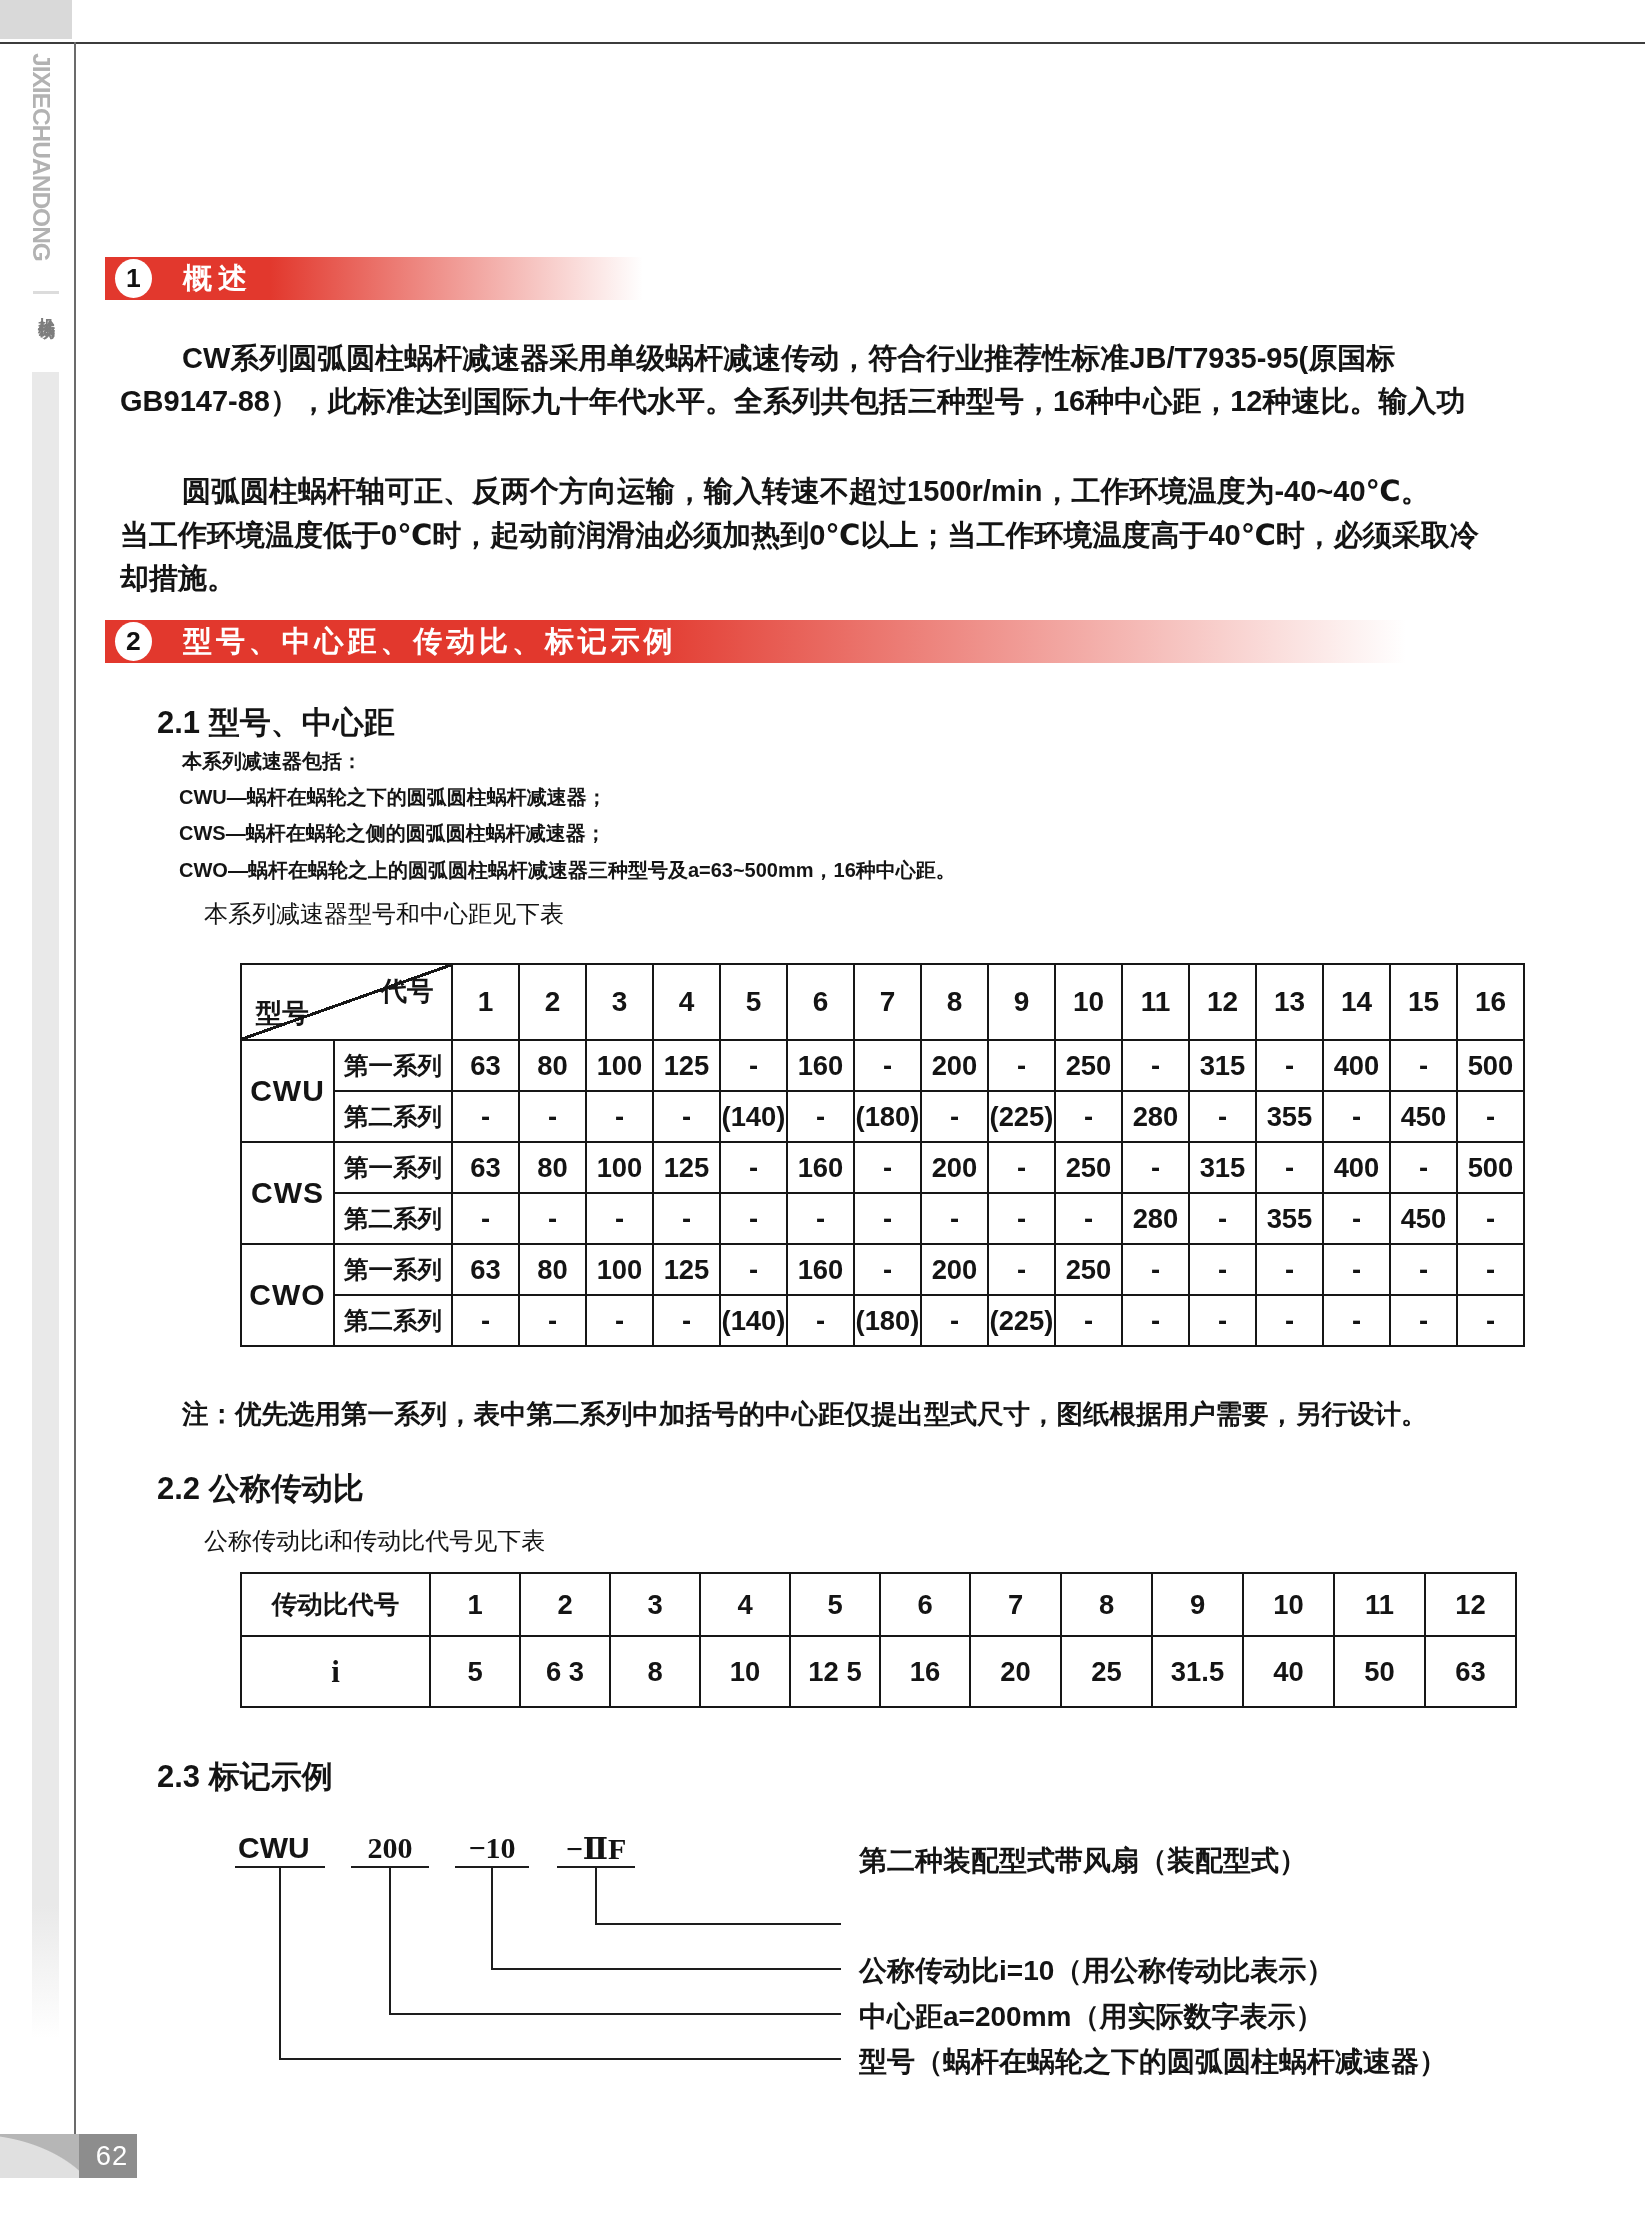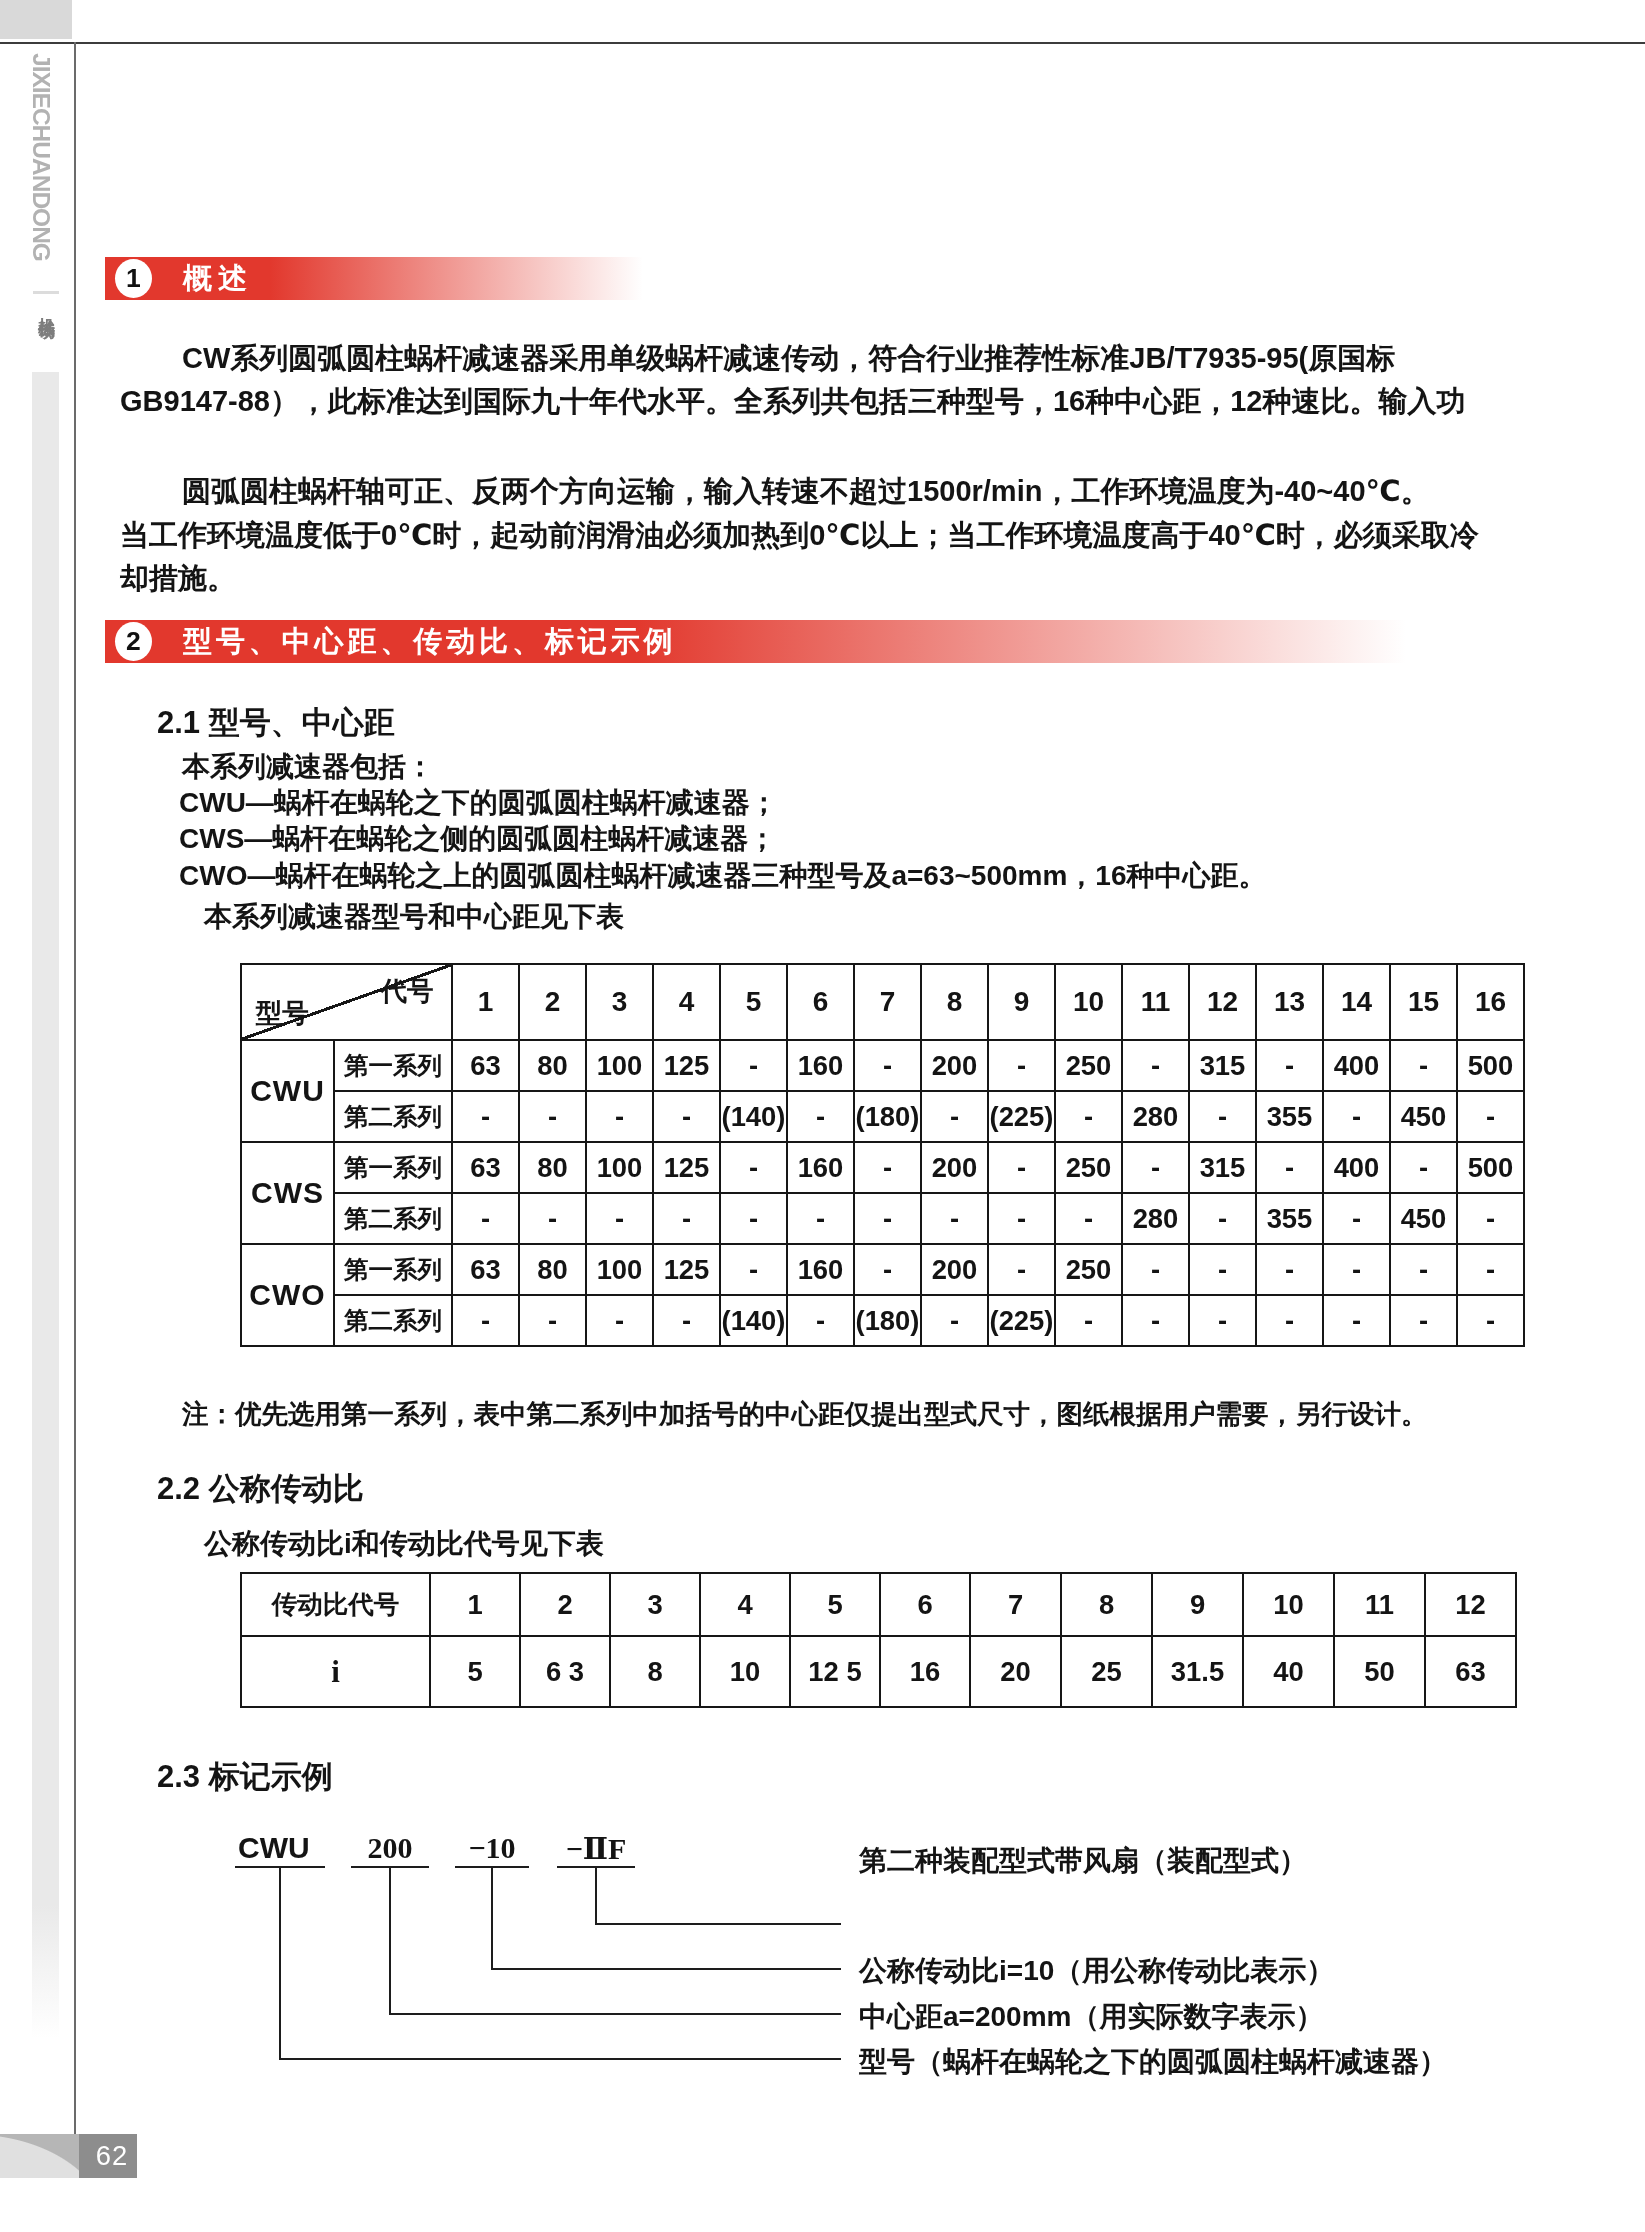--- a/index.html
+++ b/index.html
@@ -29,22 +29,22 @@
   .sec-bar2{left:105px;top:620px;width:1328px;
             background:linear-gradient(90deg,#e2382d 0%,#e2382d 40%,rgba(226,56,45,0) 98%);}
   .sec-circle{position:absolute;left:9.8px;top:2px;width:37px;height:39px;background:#fff;
               border-radius:50%;text-align:center;line-height:39px;font-size:26.5px;font-weight:bold;color:#111;}
   .sec-title{position:absolute;left:78px;top:50%;transform:translateY(-50%);font-size:29px;
              font-weight:bold;color:#fff;letter-spacing:5.9px;white-space:nowrap;}
 
   
   .bodyline{font-size:29px;font-weight:600;white-space:nowrap;}
   .h-sub{font-size:31px;font-weight:bold;white-space:nowrap;}
-  .listline{font-size:28px;font-weight:bold;white-space:nowrap;}
-  .caption{font-size:28px;font-weight:bold;white-space:nowrap;}
+  .listline{font-size:20px;font-weight:bold;white-space:nowrap;}
+  .caption{font-size:24px;font-weight:normal;white-space:nowrap;}
   .note{font-size:26.5px;font-weight:bold;white-space:nowrap;}
 
   
   table.grid{position:absolute;border-collapse:collapse;table-layout:fixed;background:#fff;}
   table.grid td{border:2px solid #161616;text-align:center;vertical-align:middle;padding:0;
                 font-weight:bold;overflow:hidden;}
   table.grid{border:2.9px solid #161616;}
   #models-table{left:240px;top:963px;width:1277px;}
   #models-table td{font-size:27.4px;}
   #models-table td.code-h{font-size:28px;}

